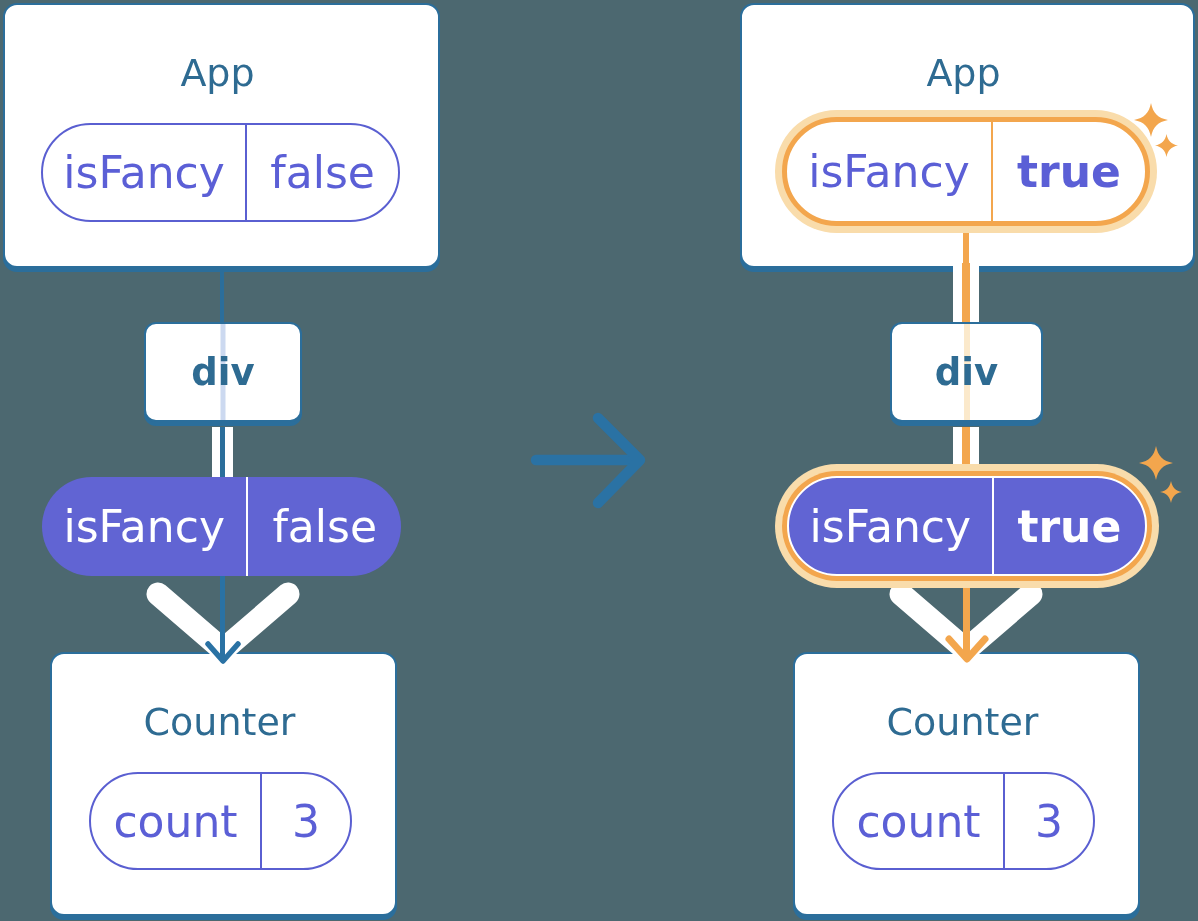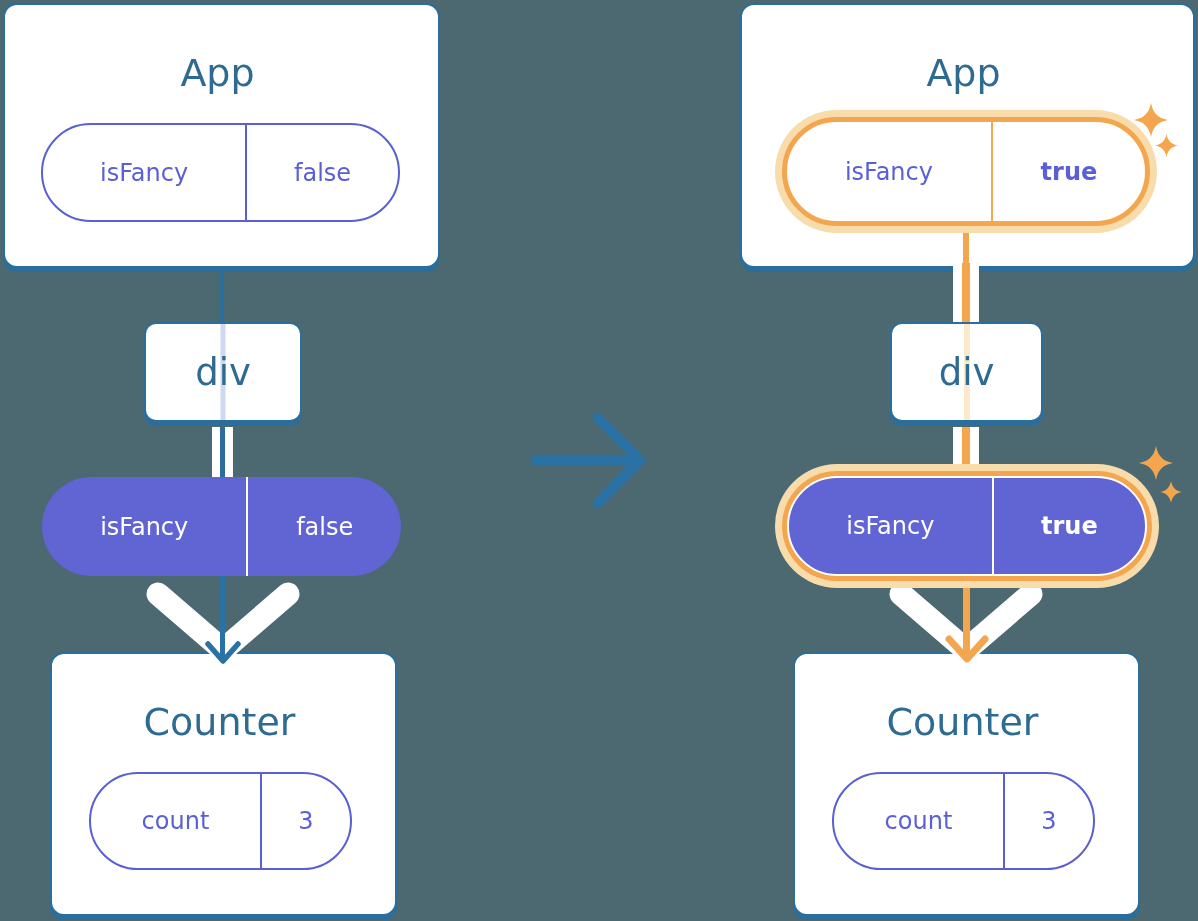--- a/index.html
+++ b/index.html
@@ -26,21 +26,21 @@
     position:absolute;background:#fff;
     border:2.5px solid var(--teal);
     box-shadow:0 4px 0 var(--teal);
     border-radius:14px;
   }
   .card-title{
     position:absolute;left:0;right:8px;top:46px;
     text-align:center;font-size:38px;font-weight:500;color:var(--title);
   }
   .pill{position:absolute;display:flex;border-radius:60px;overflow:hidden;}
-  .seg{display:flex;align-items:center;justify-content:center;font-size:24px;}
+  .seg{display:flex;align-items:center;justify-content:center;font-size:44px;}
   .pill-outline{border:2.5px solid var(--purple-border);background:#fff;color:var(--purple-text);}
   .pill-outline .seg-name{width:57.5%;border-right:2.5px solid var(--purple-border);}
   .pill-outline .seg-value{flex:1;}
   .pill-outline.counter-pill .seg-name{width:66%;}
   .pill-solid{background:var(--purple);color:#fff;}
   .pill-solid .seg-name{width:57.5%;border-right:2.5px solid #fff;}
   .pill-solid .seg-value{flex:1;}
   .pill-hl-outline{
     border:5px solid var(--orange);background:#fff;color:var(--purple-text);
     box-shadow:0 0 0 7px var(--orange-glow);
@@ -48,21 +48,21 @@
   .pill-hl-outline .seg-name{width:57.5%;border-right:2px solid var(--orange);}
   .pill-hl-outline .seg-value{flex:1;}
   .pill-hl-solid{
     background:var(--purple);color:#fff;border:2.5px solid #fff;
     box-shadow:0 0 0 5px var(--orange),0 0 0 12px var(--orange-glow);
   }
   .pill-hl-solid .seg-name{width:57.5%;border-right:2.5px solid #fff;}
   .pill-hl-solid .seg-value{flex:1;}
   .bold{font-weight:700;text-align:right;}
   .div-card{display:flex;align-items:center;justify-content:center;border-radius:12px;}
-  .div-label{position:relative;z-index:2;font-size:37px;font-weight:400;color:var(--title);}
+  .div-label{position:relative;z-index:2;font-size:37px;font-weight:700;color:var(--title);}
   .thru-line{position:absolute;top:0;bottom:0;left:50%;transform:translateX(-50%);width:5px;z-index:1;}
   .vline{position:absolute;}
   .abs{position:absolute;}
 </style>
 </head>
 <body>
 
 <div class="canvas">
 
   <div class="card" style="left:3px;top:3px;width:437px;height:265px;">

